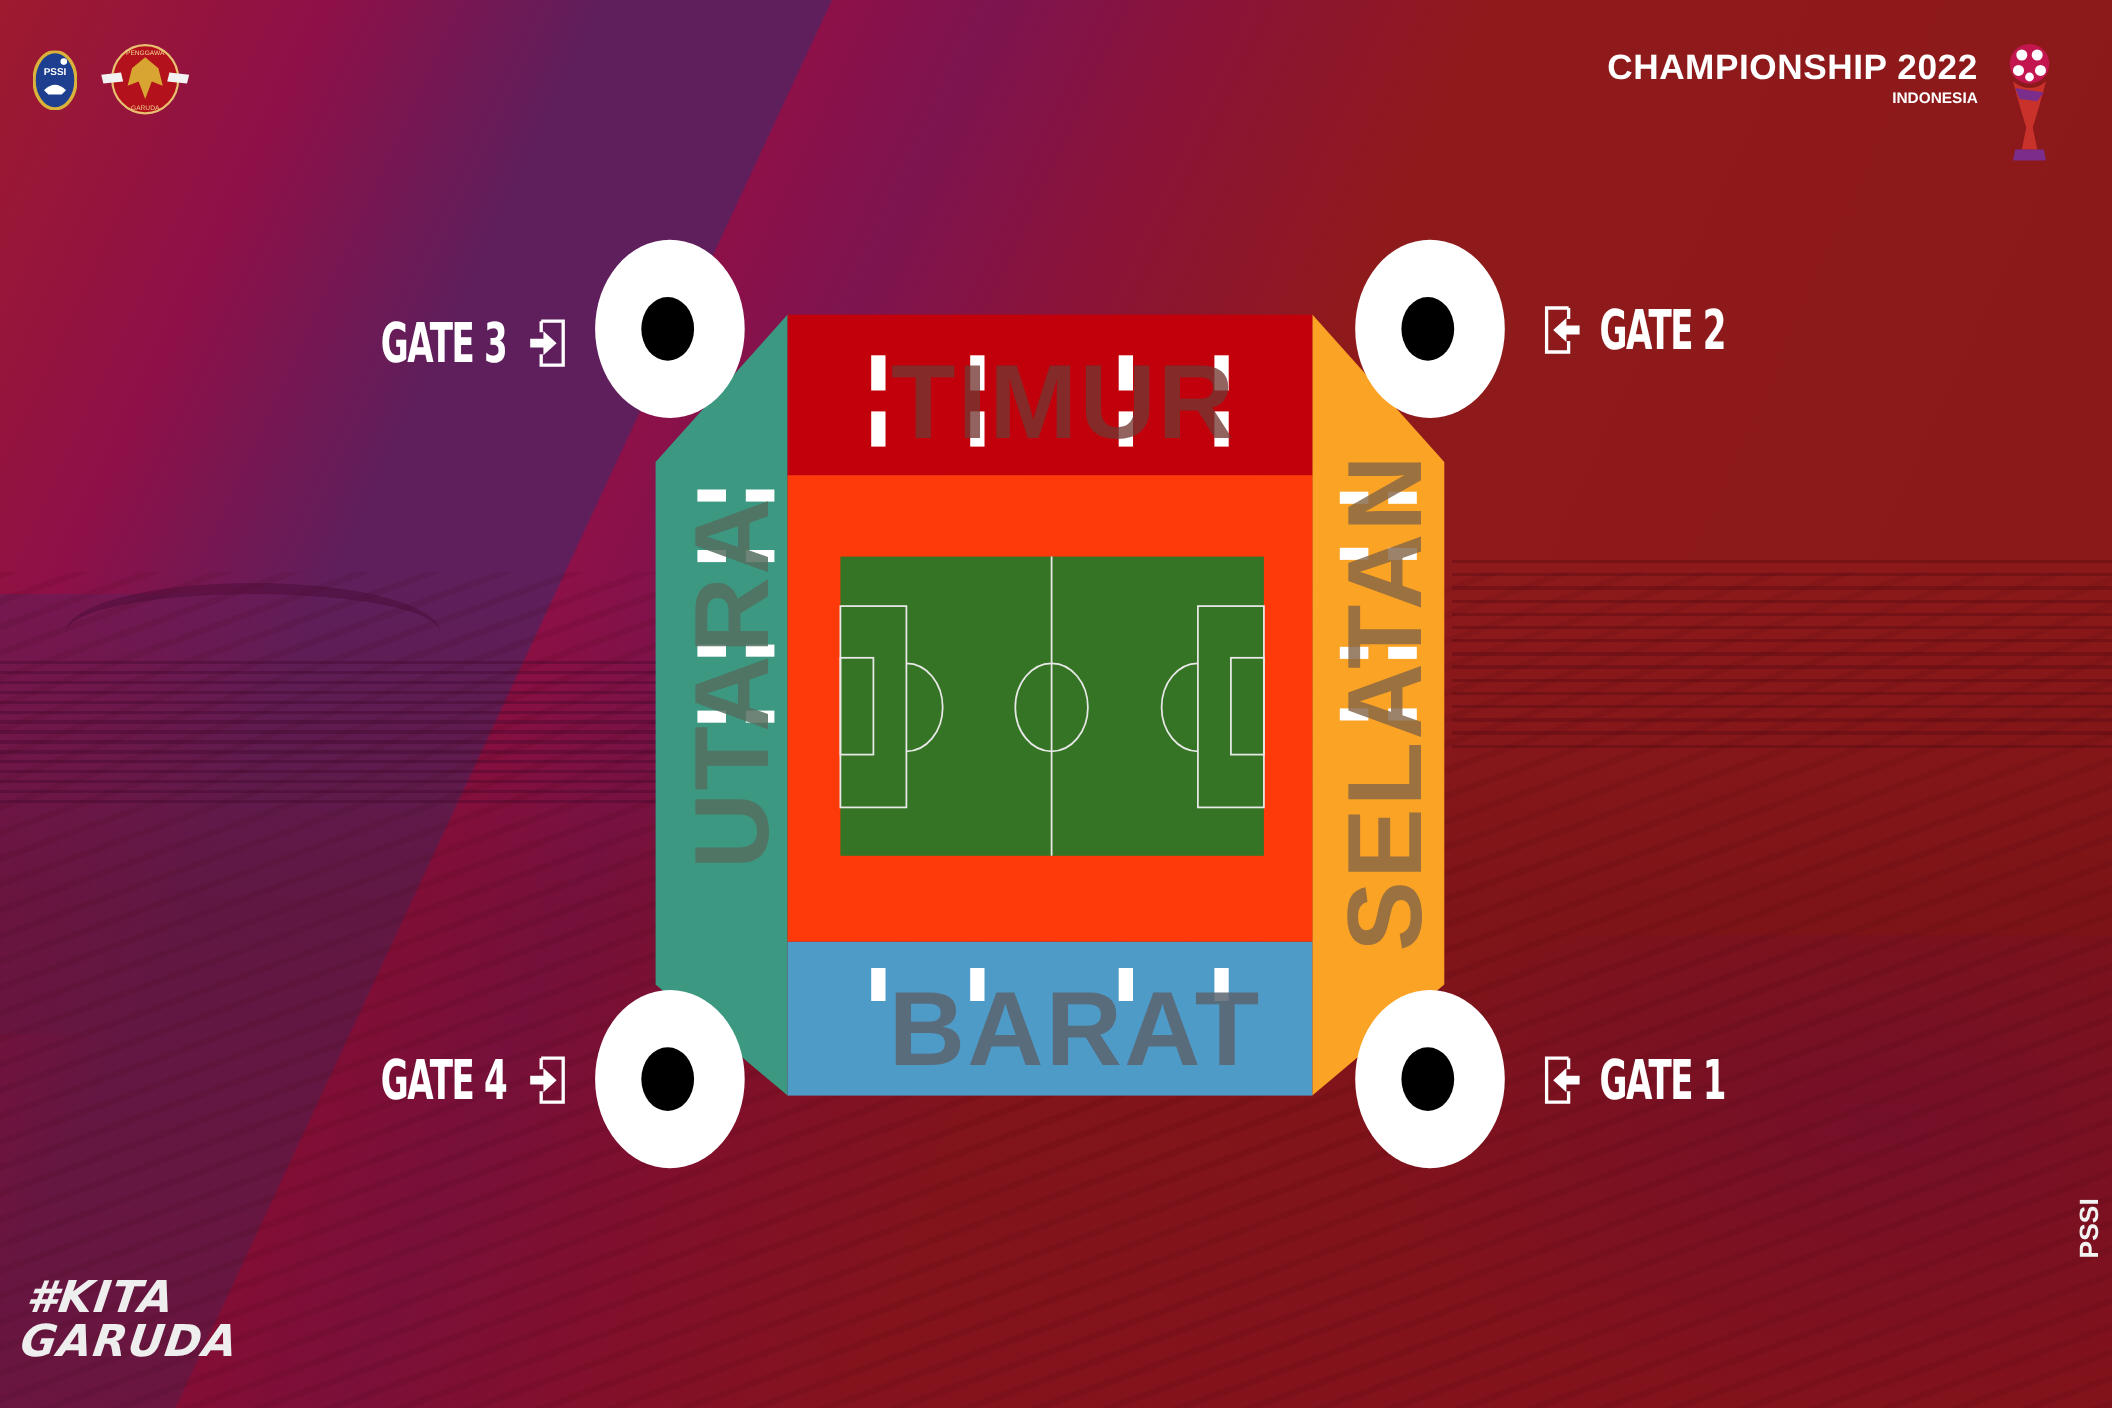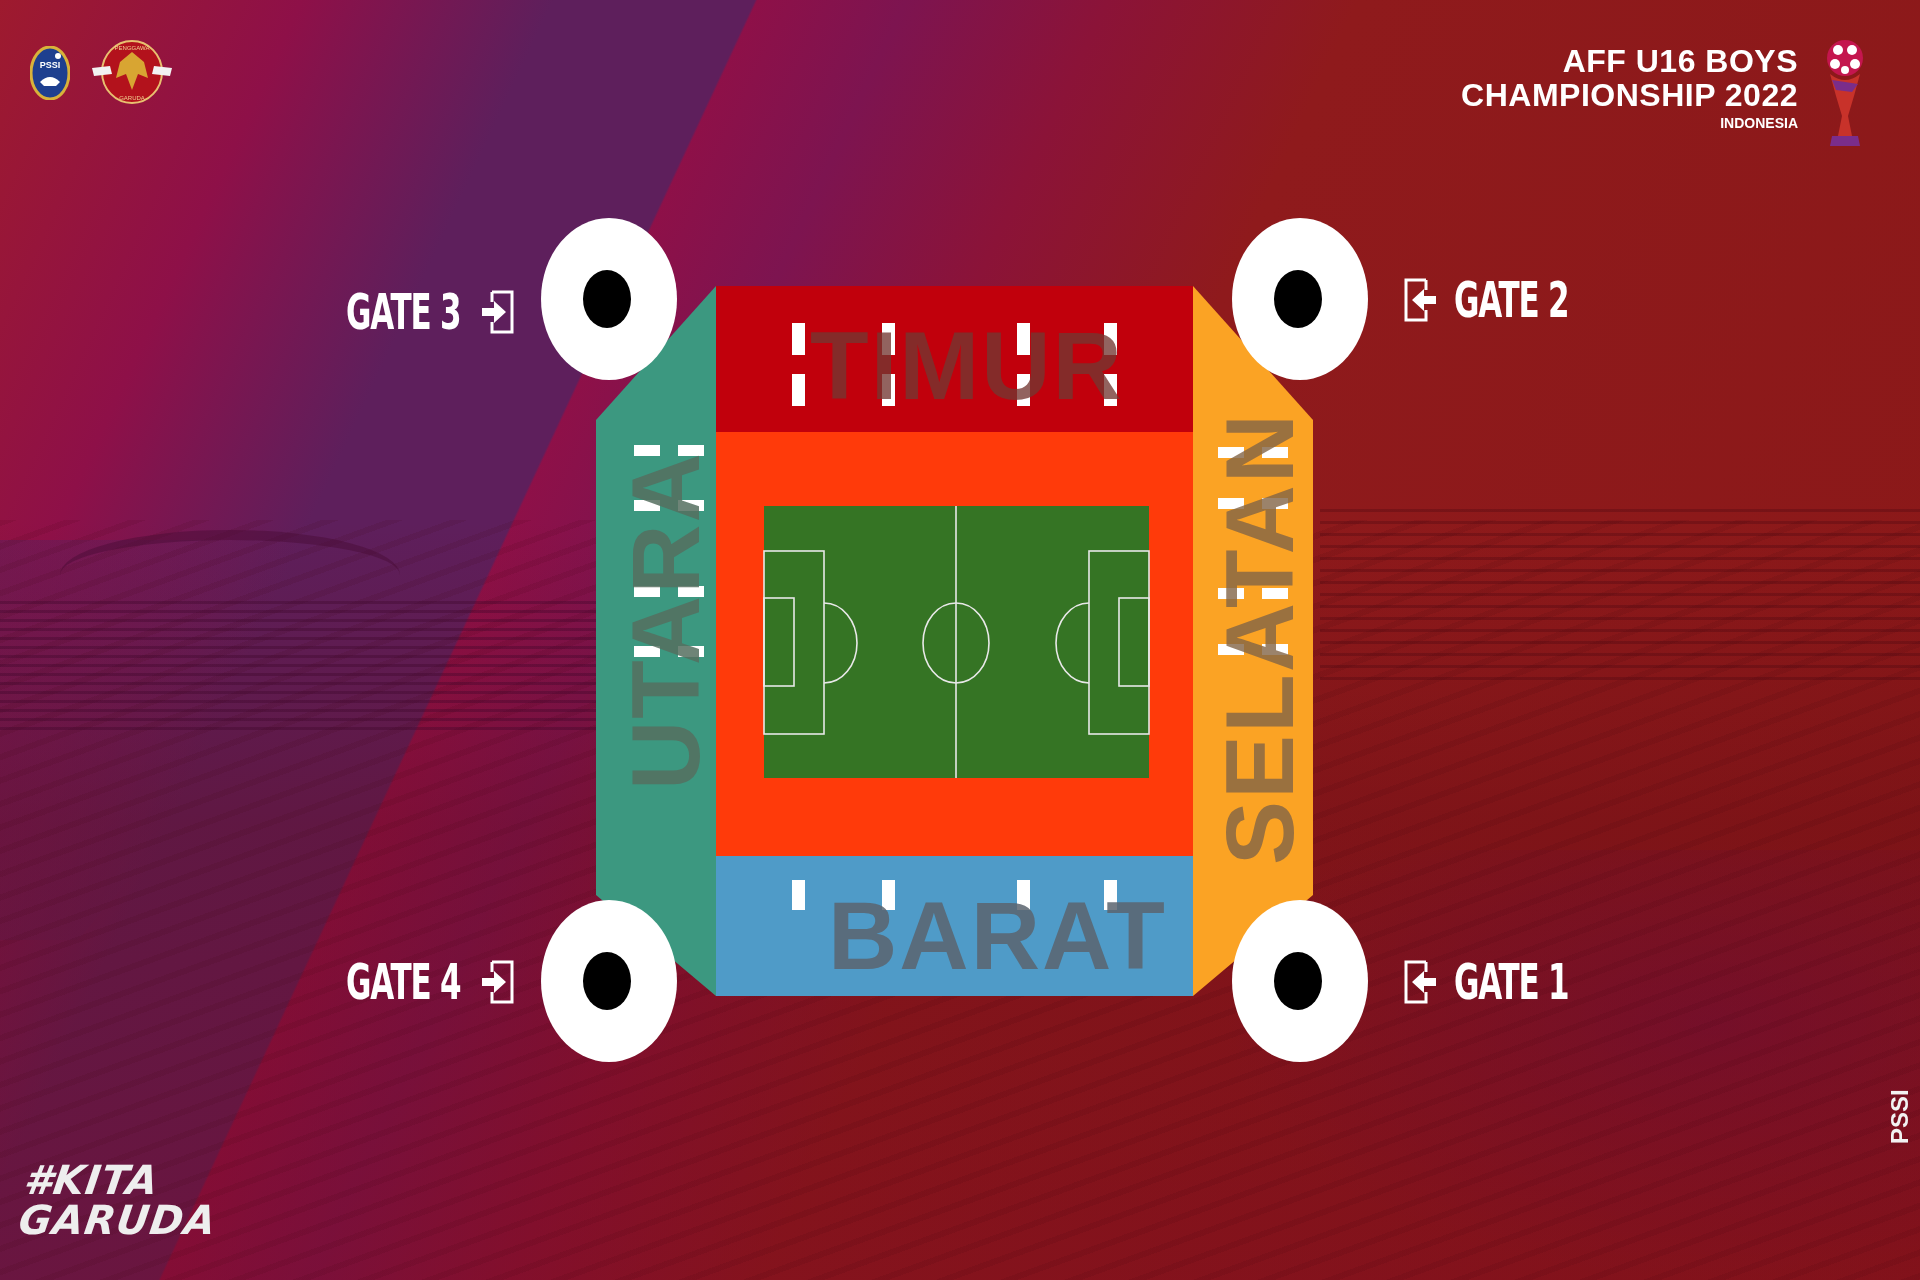--- a/index.html
+++ b/index.html
@@ -65,21 +65,21 @@
   .gate-label.right { transform-origin:left center; }
   .gate-icon { position:absolute; width:36px; height:48px; }
 
   .stand-svg { position:absolute; left:590px; top:284px; }
 
   .stand-label {
     position:absolute; font-weight:bold; color:rgba(110,80,70,0.8);
     font-size:96px; line-height:96px; letter-spacing:2px; white-space:nowrap;
   }
   .lbl-timur { left:810px; top:318px; color:rgba(115,55,50,0.78); }
-  .lbl-barat { left:808px; top:888px; color:rgba(90,100,110,0.85);margin-left:20px; }
+  .lbl-barat { left:808px; top:888px; color:rgba(90,100,110,0.85); }
   .lbl-utara { left:618px; top:790px; transform:rotate(-90deg); transform-origin:left top; color:rgba(85,110,95,0.85); font-size:96px; }
   .lbl-selatan { left:1212px; top:865px; transform:rotate(-90deg); transform-origin:left top; color:rgba(130,100,70,0.8); font-size:96px; }
 
   .hashtag { position:absolute; left:22px; top:1160px; color:#eee; font-family:"DejaVu Sans", sans-serif; font-weight:bold; font-style:italic; font-size:40px; line-height:40px; transform:skewX(-8deg); letter-spacing:1px; }
   .pssi-mark { position:absolute; left:1886px; top:1144px; color:#f2f2f2; font-weight:bold; font-size:24px; transform:rotate(-90deg); transform-origin:left top; white-space:nowrap; }
 </style>
 </head>
 <body>
 
 <div class="bg"></div>
@@ -99,21 +99,20 @@
 <svg class="logo garuda-logo" viewBox="0 0 84 68">
   <ellipse cx="42" cy="34" rx="30" ry="31" fill="#b3121c" stroke="#e8c070" stroke-width="2"></ellipse>
   <path d="M2 30 L20 28 L22 36 L4 38 Z" fill="#f2f2f2"></path>
   <path d="M82 30 L64 28 L62 36 L80 38 Z" fill="#f2f2f2"></path>
   <path d="M42 14 L30 24 L26 40 L36 36 L42 52 L48 36 L58 40 L54 24 Z" fill="#d8a532"></path>
   <text x="42" y="12" font-size="6" fill="#f2d090" text-anchor="middle" font-family="Liberation Sans, sans-serif">PENGGAWA</text>
   <text x="42" y="62" font-size="6" fill="#f2d090" text-anchor="middle" font-family="Liberation Sans, sans-serif">GARUDA</text>
 </svg>
 
 <div class="title-block">
-  <div class="title-l1">AFF U16 BOYS</div>
   <div class="title-l2">CHAMPIONSHIP 2022</div>
   <div class="title-l3">INDONESIA</div>
 </div>
 <svg class="trophy" viewBox="0 0 46 112">
   <circle cx="23" cy="22" r="18" fill="#c4164e"></circle>
   <circle cx="16" cy="14" r="5" fill="#fff"></circle>
   <circle cx="30" cy="14" r="5" fill="#fff"></circle>
   <circle cx="13" cy="28" r="5" fill="#fff"></circle>
   <circle cx="33" cy="28" r="5" fill="#fff"></circle>
   <circle cx="23" cy="34" r="4" fill="#fff"></circle>

